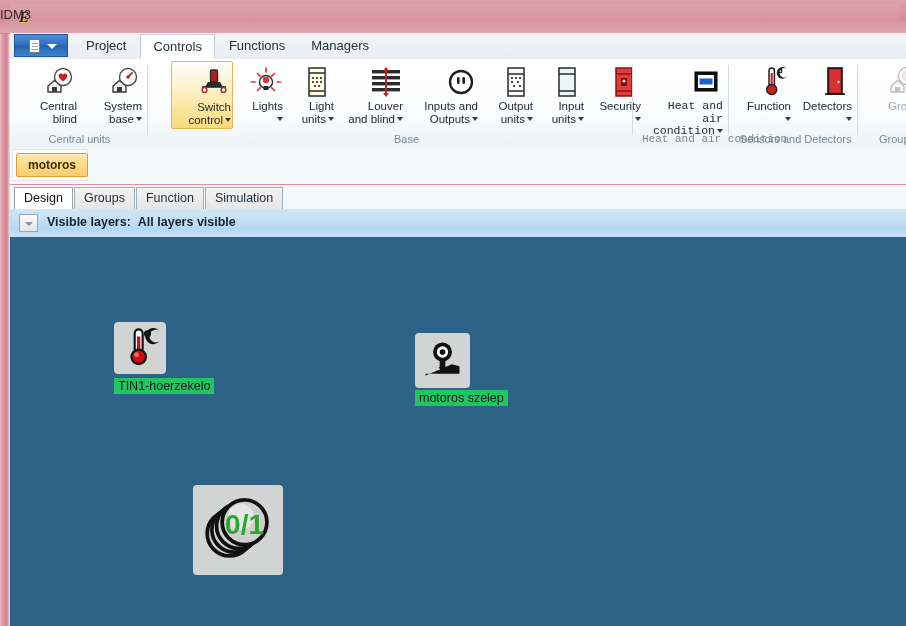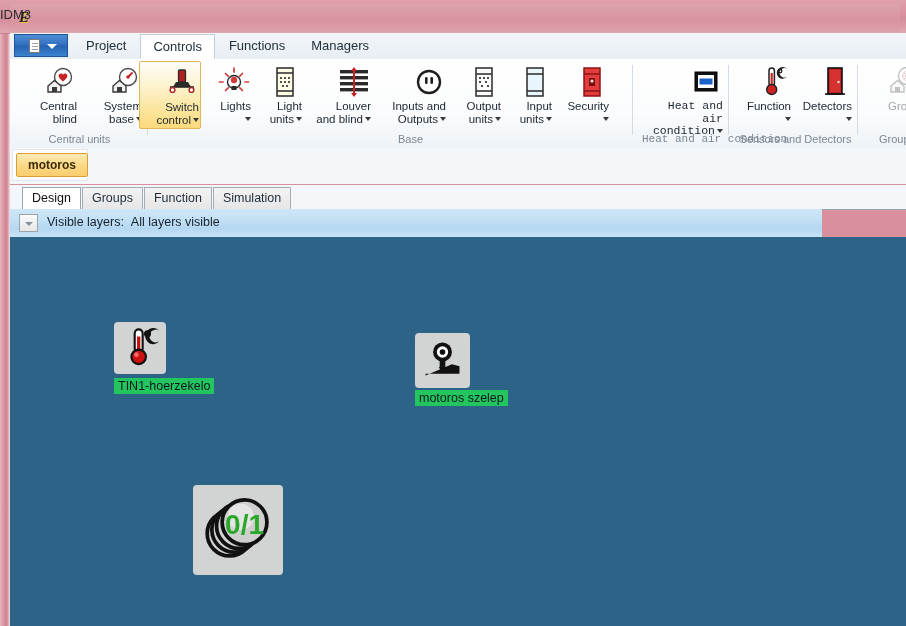--- a/index.html
+++ b/index.html
@@ -237,35 +237,35 @@
     top: 2px; height: 28px;
     line-height: 21px;
     padding: 0 9px;
     font-size: 12.5px;
     color: #1f2c38;
     background: linear-gradient(to bottom,#f3f3f3,#e2e2e2);
     border: 1px solid #a5adb5;
     border-bottom: none;
     box-sizing: border-box;
     cursor: pointer;
-    margin-left: 8px;
   }
   .stab.active {
     background: #ffffff;
     border-color: #9aa4ae;
     color: #111;
   }
 
   
   .layerbar {
     position: absolute;
     left: 10px; top: 209px;
-    width: 812px; height: 28px;
+    width: 896px; height: 28px;
     background: linear-gradient(to bottom,#cfe7f7 0%,#c2e0f5 40%,#b4d7f1 70%,#c8e3f7 100%);
     border-bottom: 1px solid #8fb8d6;
+    font-weight: bold;
   }
   .layer-drop {
     position: absolute;
     left: 9px; top: 5px;
     width: 19px; height: 18px;
     background: linear-gradient(to bottom,#fbfbfb,#e6e6e6);
     border: 1px solid #9ba3ab;
     box-sizing: border-box;
     cursor: pointer;
   }
@@ -355,21 +355,21 @@
                 <circle cx="21" cy="13" r="1.8" fill="#c62222"></circle>
                 <path d="M6 22l6.5-5.5L19 22v6H6z" fill="#f2f2f2" stroke="#3a3a3a" stroke-width="1.4"></path>
                 <rect x="10" y="23" width="5" height="5" fill="#3a3a3a"></rect>
               </svg></div>
             <div class="rbtn-label">System</div>
             <div class="rbtn-label">base<span class="rcaret"></span></div>
           </div>
           <div class="rgroup-label">Central units</div>
         </div>
         <div class="rgroup-sep" style="left: 137px;"></div>
-        <div class="rgroup" style="left: 129px; width: 471px; padding-left: 24px;">
+        <div class="rgroup" style="left: 161px; width: 471px;">
           <div class="rbtn sel" style="left: 0px; width: 62px;">
             <div class="rbtn-icon"><svg width="36" height="36" viewBox="0 0 36 36" xmlns="http://www.w3.org/2000/svg">
                 <rect x="14.5" y="5" width="7" height="12" rx="1" fill="#b02020" stroke="#2a2a2a" stroke-width="1.3"></rect>
                 <path d="M6 22h24" stroke="#2a2a2a" stroke-width="1.6"></path>
                 <path d="M9 22l3-5h12l3 5" fill="#2a2a2a"></path>
                 <circle cx="8.5" cy="25" r="2.4" fill="#fff" stroke="#b02020" stroke-width="1.4"></circle>
                 <circle cx="27.5" cy="25" r="2.4" fill="#fff" stroke="#b02020" stroke-width="1.4"></circle>
               </svg></div>
             <div class="rbtn-label">Switch</div>
             <div class="rbtn-label">control<span class="rcaret"></span></div>

